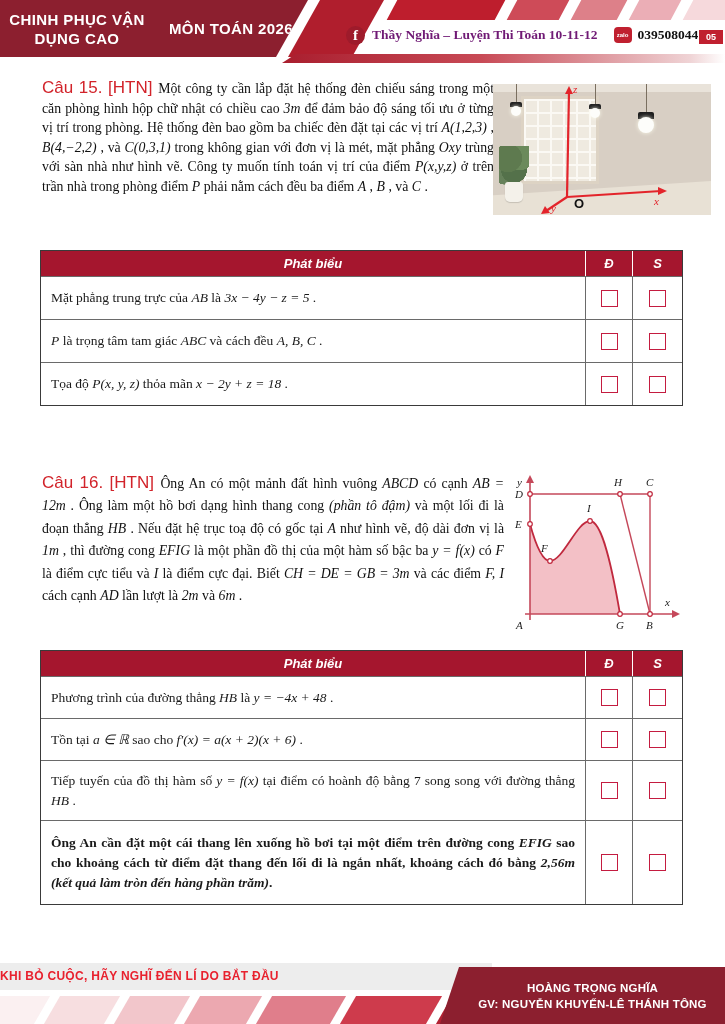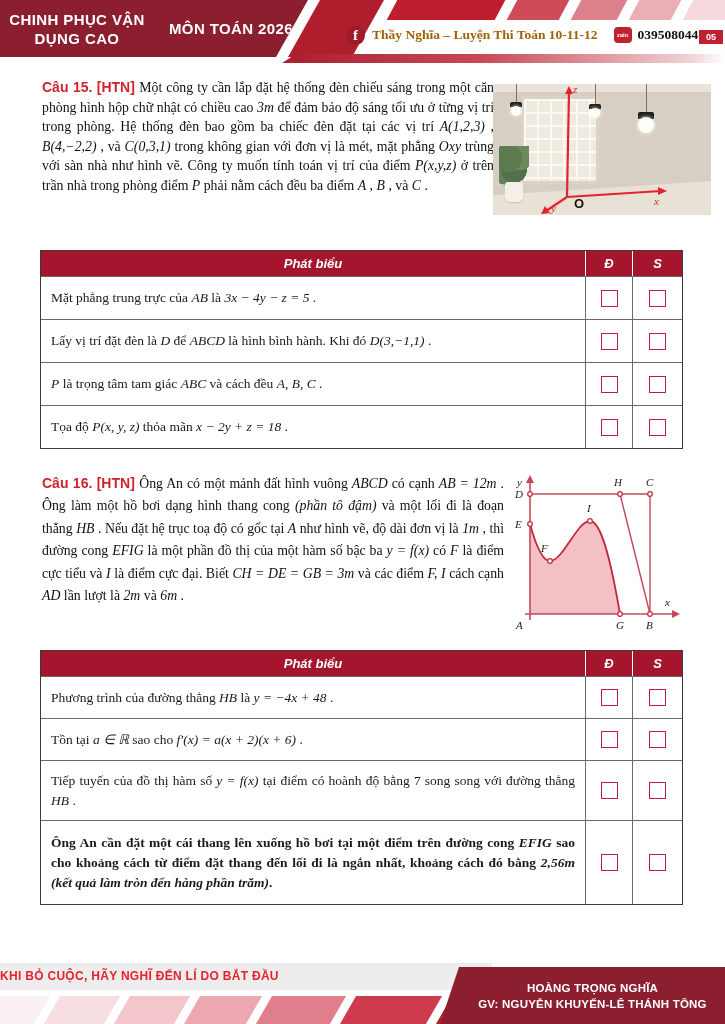--- a/index.html
+++ b/index.html
@@ -24,38 +24,38 @@
   .hs1{left:392px;width:108px;background:#BE1E2D;}
   .hs2{left:512px;width:52px;background:#CE4B58;}
   .hs3{left:576px;width:46px;background:#DD8089;}
   .hs4{left:634px;width:42px;background:#EBAEB6;}
   .hs5{left:688px;width:60px;background:#F6D9DC;}
   .hdr-contact{position:absolute;left:346px;top:22px;width:379px;height:26px;
             display:flex;align-items:center;}
   .fb-icon{width:19px;height:19px;border-radius:50%;background:#9E1B2B;color:#fff;
             font-family:"Liberation Serif",serif;font-weight:700;font-size:15px;
             display:flex;align-items:center;justify-content:center;flex:0 0 auto;}
-  .fb-label{font-weight:700;font-size:13.5px;color:#a16207;margin-left:7px;white-space:nowrap;}
+  .fb-label{font-weight:700;font-size:13.5px;color:#701a75;margin-left:7px;white-space:nowrap;}
   .zalo-icon{width:18px;height:16px;border-radius:4px;background:#C0202F;color:#fff;
             font-family:"Liberation Sans",sans-serif;font-weight:700;font-size:6px;
             display:flex;align-items:center;justify-content:center;margin-left:16px;flex:0 0 auto;}
   .phone{font-weight:700;font-size:13.5px;color:#111;margin-left:6px;white-space:nowrap;}
   .page-badge{position:absolute;right:2px;top:30px;width:24px;height:14px;background:#C0202F;
             color:#fff;font-family:"Liberation Sans",sans-serif;font-weight:700;font-size:9px;
             display:flex;align-items:center;justify-content:center;}
   .hdr-grad{position:absolute;left:282px;top:54px;width:443px;height:9px;
             clip-path:polygon(14px 0,100% 0,100% 100%,0 100%);
             background:linear-gradient(to right,#A91E2E,#C84A56 45%,#EFD3D5 92%,#fff);}
 
   
   .qblock{position:absolute;}
   .qtext{text-align:justify;font-size:13.8px;color:#111;}
   #q15 .qtext{width:452px;line-height:19.6px;}
   #q16 .qtext{width:462px;line-height:22.4px;}
-  .seg-label{color:var(--accent);font-family:"Liberation Sans",sans-serif;font-weight:700;font-size:14px;}
+  .seg-label{color:var(--accent);font-family:"Liberation Sans",sans-serif;font-weight:400;font-size:17px;}
   .seg-math{font-style:italic;}
   .seg-italic{font-style:italic;}
 
   
   .room-fig{position:absolute;left:451px;top:6px;width:218px;height:131px;background:#D8CFC4;overflow:hidden;}
   .room-ceiling{position:absolute;left:0;top:0;width:100%;height:8px;background:#E9E3DA;}
   .room-floor{position:absolute;left:0;top:0;width:218px;height:131px;
       clip-path:polygon(0 85%,100% 74%,100% 100%,0 100%);background:#E8E1D5;}
   .room-window{position:absolute;left:28px;top:12px;width:78px;height:88px;background:#EFEAE0;
       border:3px solid #DDD3C4;
@@ -193,29 +193,20 @@
       <div class="trow">
         <div class="tcell stmt"><span class="seg-plain">Mặt phẳng trung trực của </span><span class="seg-math">AB</span><span class="seg-plain"> là </span><span class="seg-math">3x − 4y − z = 5</span><span class="seg-plain"> .</span></div>
         <div class="tcell chkcell">
           <div class="checkbox"></div>
         </div>
         <div class="tcell chkcell">
           <div class="checkbox"></div>
         </div>
       </div>
       <div class="trow">
-        <div class="tcell stmt"><span class="seg-plain">Lấy vị trí đặt đèn là </span><span class="seg-math">D</span><span class="seg-plain"> để </span><span class="seg-math">ABCD</span><span class="seg-plain"> là hình bình hành. Khi đó </span><span class="seg-math">D(3,−1,1)</span><span class="seg-plain"> .</span></div>
-        <div class="tcell chkcell">
-          <div class="checkbox"></div>
-        </div>
-        <div class="tcell chkcell">
-          <div class="checkbox"></div>
-        </div>
-      </div>
-      <div class="trow">
         <div class="tcell stmt"><span class="seg-math">P</span><span class="seg-plain"> là trọng tâm tam giác </span><span class="seg-math">ABC</span><span class="seg-plain"> và cách đều </span><span class="seg-math">A, B, C</span><span class="seg-plain"> .</span></div>
         <div class="tcell chkcell">
           <div class="checkbox"></div>
         </div>
         <div class="tcell chkcell">
           <div class="checkbox"></div>
         </div>
       </div>
       <div class="trow">
         <div class="tcell stmt"><span class="seg-plain">Tọa độ </span><span class="seg-math">P(x, y, z)</span><span class="seg-plain"> thỏa mãn </span><span class="seg-math">x − 2y + z = 18</span><span class="seg-plain"> .</span></div>

